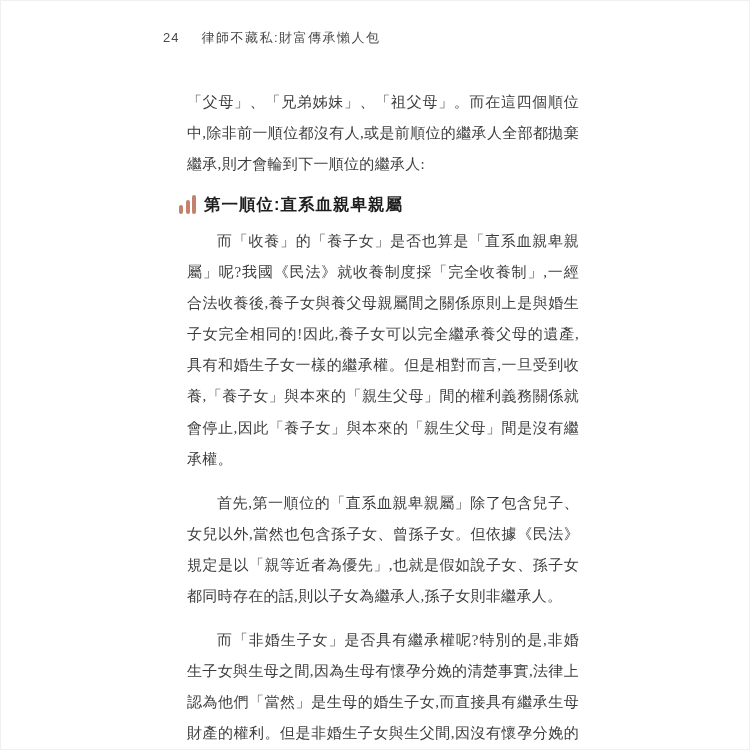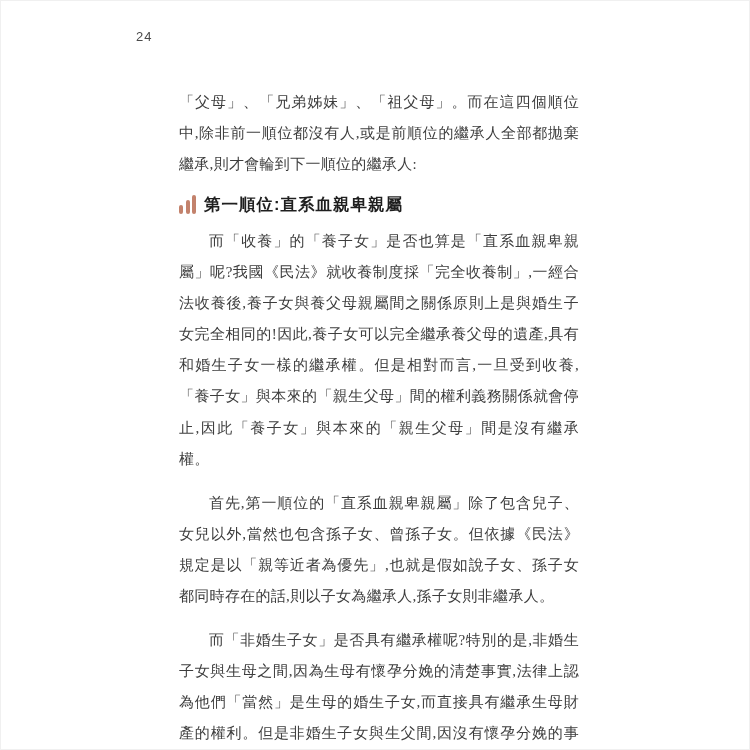--- a/index.html
+++ b/index.html
@@ -24,34 +24,35 @@
     align-items: baseline;
     gap: 22px;
     color: #4a4a4a;
     font-family: "Liberation Sans", sans-serif;
     font-size: 13px;
     letter-spacing: 1.5px;
   }
   .running-header .page-num {
     font-size: 13px;
     letter-spacing: 1px;
+    margin-left: 27px;
   }
   .page-body {
     position: absolute;
     top: 86px;
     left: 178px;
     width: 400px;
     color: #3d3d3d;
     font-size: 15px;
     line-height: 2.07;
     text-align: justify;
     letter-spacing: 0.3px;
   }
   .para {
-    margin: 0 0 13px 0;
+    margin: 0 0 13px 8px;
     text-indent: 2em;
   }
   .para.no-indent {
     text-indent: 0;
   }
   .section-heading {
     display: flex;
     align-items: center;
     gap: 8px;
     margin: 11px 0 10px 0;
@@ -77,20 +78,21 @@
   }
   .bars-icon i:nth-child(1) { height: 9px; }
   .bars-icon i:nth-child(2) { height: 14px; }
   .bars-icon i:nth-child(3) { height: 19px; }
 </style>
 </head>
 <body>
 
 <header class="running-header">
   <span class="page-num">24</span>
+  <span class="book-title">律師不藏私:財富傳承懶人包</span>
 </header>
 
 <main class="page-body">
 
   <p class="para no-indent">「父母」、「兄弟姊妹」、「祖父母」。而在這四個順位中,除非前一順位都沒有人,或是前順位的繼承人全部都拋棄繼承,則才會輪到下一順位的繼承人:</p>
 
   <h2 class="section-heading">
     <span class="bars-icon">
         <i></i>
         <i></i>

